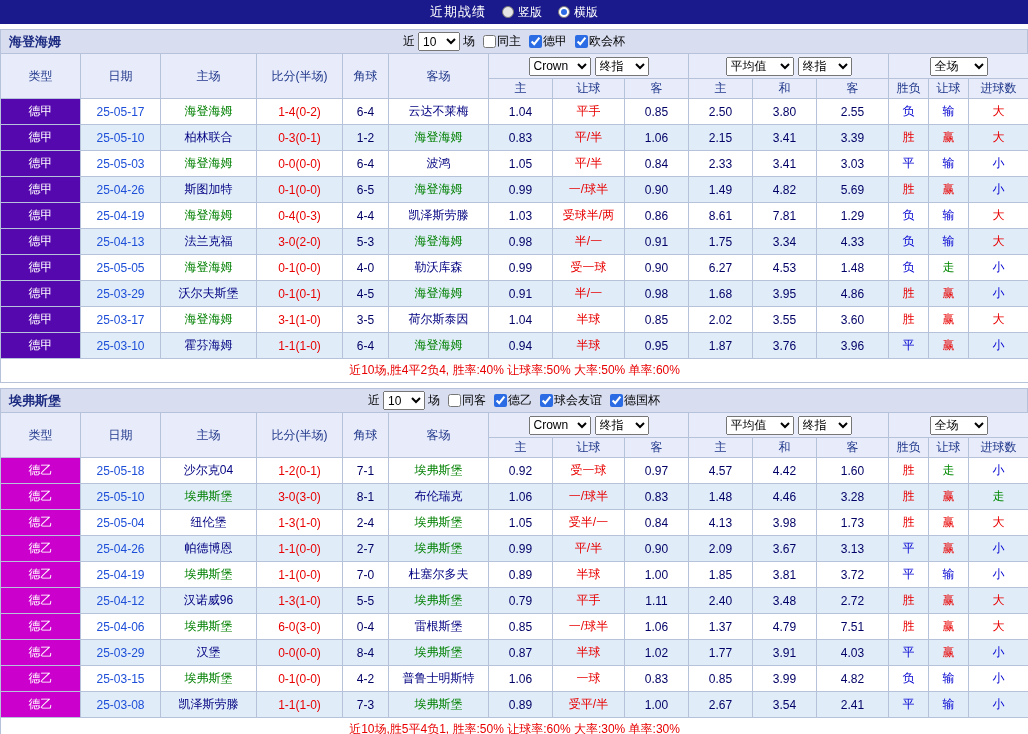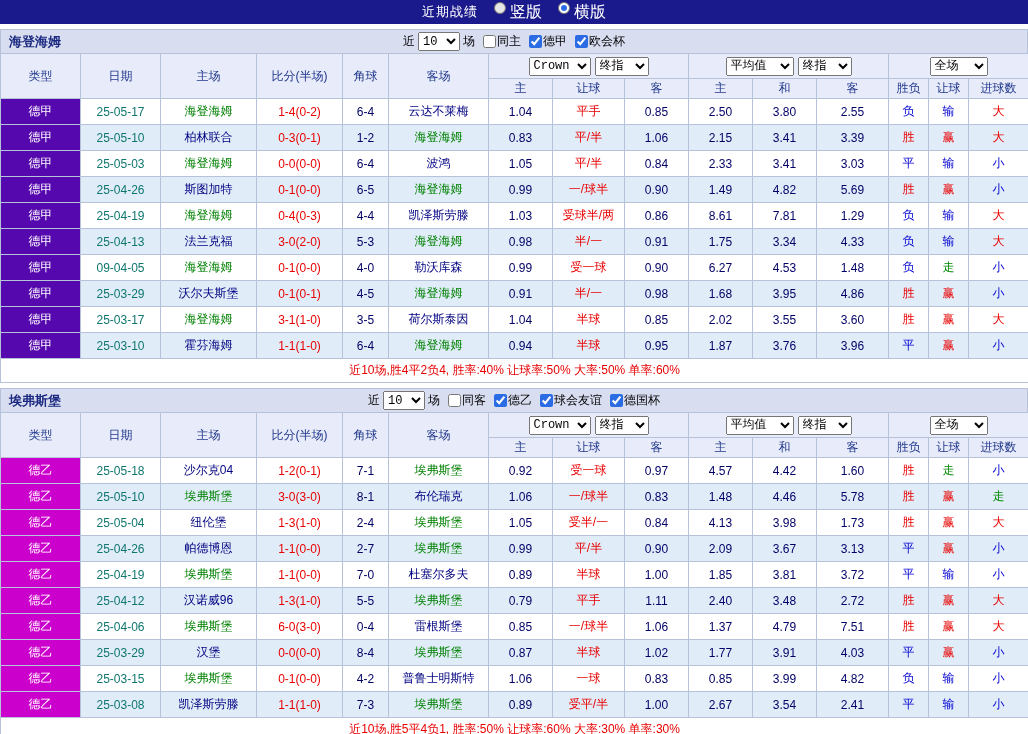--- a/index.html
+++ b/index.html
@@ -6,42 +6,42 @@
     --topbar_bg:#1a1a8c; --filter_bg:#d8ddf0; --header_bg:#e8ebf9; --header_text:#20388c;
     --border:#b6c2da; --row_alt:#e0edf9; --red:#e80000; --team_other:#000080; --team_focus:#008000;
     --odds_text:#000066; --res_win:#e80000; --res_lose:#0000d0; --res_push:#008800;
   }
   *{box-sizing:border-box}
   html,body{margin:0;padding:0}
   body{width:1028px;height:734px;overflow:hidden;background:#fff;color:#000;
        font-family:"Liberation Sans","DejaVu Sans",sans-serif;font-size:12px}
   .topbar{height:24px;background:var(--topbar_bg);display:flex;align-items:center;justify-content:center;gap:16px;color:#fff}
   .topbar .title{font-weight:normal;font-size:13px;letter-spacing:1px}
-  .radio{display:inline-flex;align-items:flex-start;gap:4px;cursor:pointer;font-size:16px}
+  .radio{display:inline-flex;align-items:center;gap:4px;cursor:pointer;font-size:12px}
   .rdot{width:12px;height:12px;border-radius:50%;background:#e6e6e6;border:1px solid #777;display:inline-block;position:relative}
   .radio.sel .rdot{background:#fff}
   .radio.sel .rdot::after{content:"";position:absolute;left:2px;top:2px;width:6px;height:6px;border-radius:50%;background:#2b6be4}
   .section{margin-top:5px}
   .filterbar{height:24px;background:var(--filter_bg);border:1px solid var(--border);border-bottom:none;
              position:relative;display:flex;align-items:center;justify-content:center}
   .teamname{position:absolute;left:8px;font-weight:bold;color:#1b2a80;font-size:13px}
   .fctrls{display:inline-flex;align-items:center;gap:3px}
-  .hsel{font-size:12px;height:19px;font-family:Liberation Mono, monospace;padding:0}
+  .hsel{font-size:12px;height:19px;font-family:Liberation Sans, sans-serif;padding:0}
   .cblab{display:inline-flex;align-items:center;gap:1px;margin-left:5px;cursor:pointer}
   input[type=checkbox]{width:13px;height:13px;margin:0;accent-color:#2b6be4}
   table.grid{border-collapse:collapse;table-layout:fixed;width:1028px}
   .grid th,.grid td{border:1px solid var(--border);text-align:center;padding:0;height:26px;
                     overflow:hidden;white-space:nowrap}
   .grid thead th{background:var(--header_bg);color:var(--header_text);font-weight:normal;height:25px}
   .grid thead tr:nth-child(2) th{height:20px}
   .hgroup .hsel{margin:0 2px;vertical-align:middle}
   .grid tbody tr:nth-child(odd) td{background:#fff}
   .grid tbody tr:nth-child(even) td{background:var(--row_alt)}
   td.league{color:#fff}
-  td.date{color:#0f766e}
+  td.date{color:#1d4ed8}
   td.team{color:var(--team_other);cursor:pointer}
   td.team.focus{color:var(--team_focus)}
   td.score{color:var(--red)}
   td.corner{color:var(--odds_text)}
   td.odds{color:var(--odds_text)}
   td.handicap{color:var(--red)}
   td.res-win{color:var(--res_win)}
   td.res-lose{color:var(--res_lose)}
   td.res-push{color:var(--res_push)}
   td.summary{color:var(--red);background:#fff !important;height:24px}
@@ -223,21 +223,21 @@
             <td class="odds">0.91</td>
             <td class="odds">1.75</td>
             <td class="odds">3.34</td>
             <td class="odds">4.33</td>
             <td class="res-lose">负</td>
             <td class="res-lose">输</td>
             <td class="res-win">大</td>
           </tr>
           <tr class="datarow">
             <td class="league" style="background: rgb(86, 8, 175);">德甲</td>
-            <td class="date">09-04-05</td>
+            <td class="date">25-05-05</td>
             <td class="team focus">海登海姆</td>
             <td class="score">0-1(0-0)</td>
             <td class="corner">4-0</td>
             <td class="team">勒沃库森</td>
             <td class="odds">0.99</td>
             <td class="handicap">受一球</td>
             <td class="odds">0.90</td>
             <td class="odds">6.27</td>
             <td class="odds">4.53</td>
             <td class="odds">1.48</td>
@@ -394,21 +394,21 @@
             <td class="date">25-05-10</td>
             <td class="team focus">埃弗斯堡</td>
             <td class="score">3-0(3-0)</td>
             <td class="corner">8-1</td>
             <td class="team">布伦瑞克</td>
             <td class="odds">1.06</td>
             <td class="handicap">一/球半</td>
             <td class="odds">0.83</td>
             <td class="odds">1.48</td>
             <td class="odds">4.46</td>
-            <td class="odds">5.78</td>
+            <td class="odds">3.28</td>
             <td class="res-win">胜</td>
             <td class="res-win">赢</td>
             <td class="res-push">走</td>
           </tr>
           <tr class="datarow">
             <td class="league" style="background: rgb(204, 0, 204);">德乙</td>
             <td class="date">25-05-04</td>
             <td class="team">纽伦堡</td>
             <td class="score">1-3(1-0)</td>
             <td class="corner">2-4</td>

